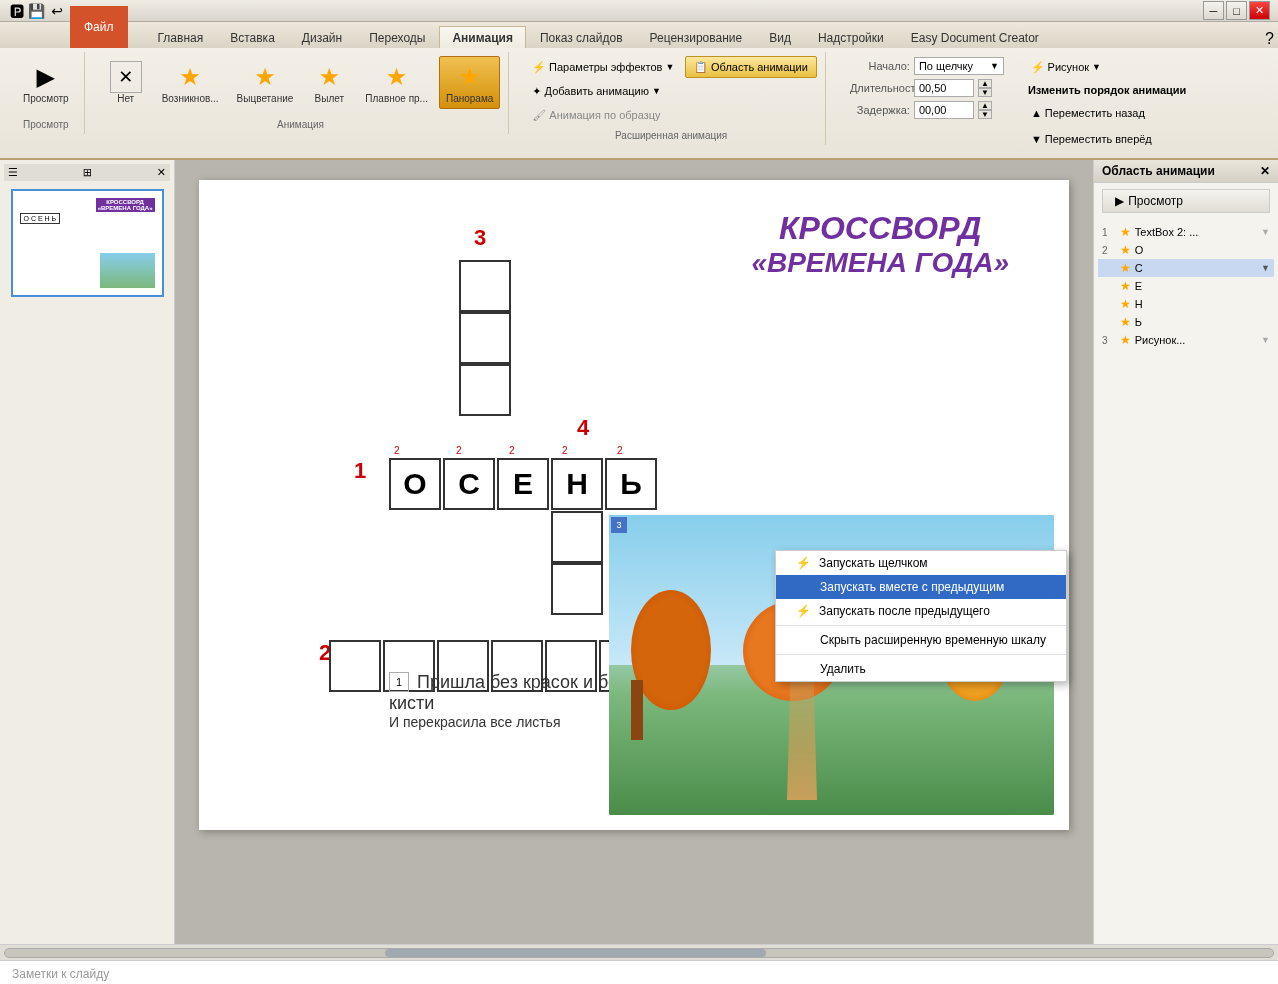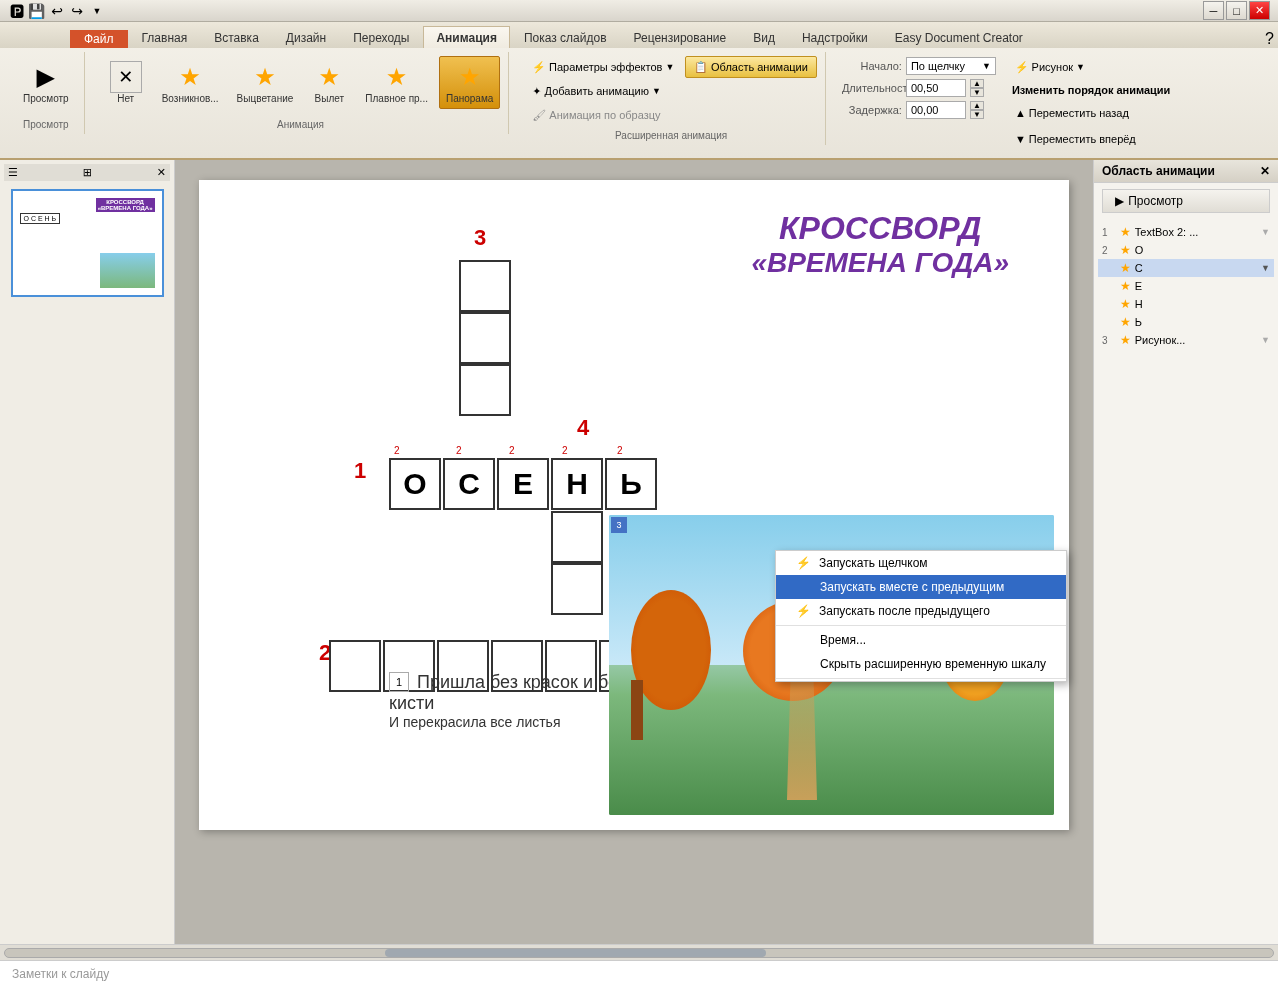--- a/index.html
+++ b/index.html
@@ -19,21 +19,21 @@
     .titlebar-title { font-size: 12px; color: #333; flex: 1; text-align: center; position: absolute; left: 0; right: 0; pointer-events: none; }
     .titlebar-controls { display: flex; gap: 2px; }
     .titlebar-btn { width: 21px; height: 19px; background: linear-gradient(to bottom, #f5f3ee, #ddd9d0); border: 1px solid #999; font-size: 11px; cursor: pointer; display: flex; align-items: center; justify-content: center; }
     .titlebar-btn.close { background: linear-gradient(to bottom, #f44, #c00); color: white; }
 
     
     .ribbon { background: linear-gradient(to bottom, #f5f2ea, #e8e4da); border-bottom: 2px solid #b8a070; }
     .ribbon-tabs { display: flex; background: linear-gradient(to bottom, #ede8db, #d9d4c5); height: 26px; align-items: flex-end; padding-left: 70px; gap: 1px; }
     .ribbon-tab { padding: 4px 12px; font-size: 12px; color: #333; cursor: pointer; background: transparent; border: 1px solid transparent; border-bottom: none; height: 22px; display: flex; align-items: center; }
     .ribbon-tab.active { background: linear-gradient(to bottom, #faf7f0, #f0ebe0); border-color: #c8b898; border-bottom-color: #f0ebe0; color: #333; font-weight: bold; }
-    .file-btn { background: #d4522a; color: white; padding: 4px 14px; font-size: 12px; height: 18px; display: flex; align-items: center; cursor: pointer; margin-right: 0; }
+    .file-btn { background: #d4522a; color: white; padding: 4px 14px; font-size: 12px; height: 42px; display: flex; align-items: center; cursor: pointer; margin-right: 16px; }
 
     .ribbon-content { display: flex; padding: 4px 8px; gap: 8px; min-height: 90px; align-items: flex-start; }
     .ribbon-group { display: flex; flex-direction: column; align-items: center; border-right: 1px solid #d0c8b0; padding: 4px 8px; min-height: 82px; }
     .ribbon-group-label { font-size: 10px; color: #666; margin-top: auto; padding-top: 4px; }
     .ribbon-buttons { display: flex; gap: 4px; align-items: center; flex-wrap: wrap; justify-content: center; }
 
     .ribbon-btn-large { display: flex; flex-direction: column; align-items: center; padding: 4px 6px; cursor: pointer; border: 1px solid transparent; border-radius: 2px; min-width: 50px; }
     .ribbon-btn-large.active { background: linear-gradient(to bottom, #f0c050, #d4900a); border-color: #b07010; }
     .ribbon-btn-icon { width: 32px; height: 32px; display: flex; align-items: center; justify-content: center; font-size: 24px; }
     .ribbon-btn-label { font-size: 10px; text-align: center; color: #333; }
@@ -79,21 +79,21 @@
     .autumn-img { position: absolute; right: 15px; bottom: 15px; width: 445px; height: 300px; background: linear-gradient(to bottom, #87ceeb 0%, #c8e8f8 30%, #7cb87c 60%, #4a8c4a 80%); border-radius: 2px; overflow: hidden; }
 
     
     .hscroll { height: 16px; background: #e0ddd5; border-top: 1px solid #ccc; display: flex; align-items: center; padding: 0 4px; }
     .hscroll-bar { flex: 1; height: 10px; background: #c8c5bc; border: 1px solid #aaa; border-radius: 5px; position: relative; }
     .hscroll-thumb { position: absolute; left: 30%; width: 30%; height: 100%; background: #a0a8b0; border-radius: 5px; }
 
     .quick-access { display: flex; align-items: center; gap: 2px; }
     .qa-btn { width: 18px; height: 18px; display: flex; align-items: center; justify-content: center; cursor: pointer; font-size: 14px; }
 
-    .param-row { display: flex; align-items: center; gap: 4px; font-size: 11px; margin: 1px 0; }
+    .param-row { display: flex; align-items: center; gap: 4px; font-size: 11px; margin: 1px 8px; }
     .param-label { color: #555; width: 60px; text-align: right; }
     .param-input { width: 60px; height: 18px; border: 1px solid #aaa; padding: 0 4px; font-size: 11px; background: white; }
     .param-spin { display: flex; flex-direction: column; }
     .param-spin-btn { width: 14px; height: 9px; border: 1px solid #aaa; background: #e8e5dc; font-size: 8px; display: flex; align-items: center; justify-content: center; cursor: pointer; }
 
     .slide-thumb-inner { width: 145px; height: 100px; background: white; position: relative; overflow: hidden; }
   </style>
 </head>
 <body>
 
@@ -358,27 +358,27 @@
         <span style="width:16px;"></span>
         <span>Запускать вместе с предыдущим</span>
       </div>
       <div class="context-menu-item">
         <span style="font-size:12px;">⚡</span>
         <span>Запускать после предыдущего</span>
       </div>
       <div class="context-menu-divider"></div>
       <div class="context-menu-item">
         <span style="width:16px;"></span>
-        <span>Время...</span>
-      </div>
+        <span>Скрыть расширенную временную шкалу</span>
+      </div>
+      <div class="context-menu-divider"></div>
       <div class="context-menu-item">
         <span style="width:16px;"></span>
-        <span>Скрыть расширенную временную шкалу</span>
-      </div>
-      <div class="context-menu-divider"></div>
+        <span>Удалить</span>
+      </div>
     </div>
   </div>
 
   <div class="anim-panel">
     <div class="anim-panel-header">
       <span>Область анимации</span>
       <span style="cursor:pointer;">✕</span>
     </div>
     <div class="anim-preview-btn">
       <span>▶</span>

